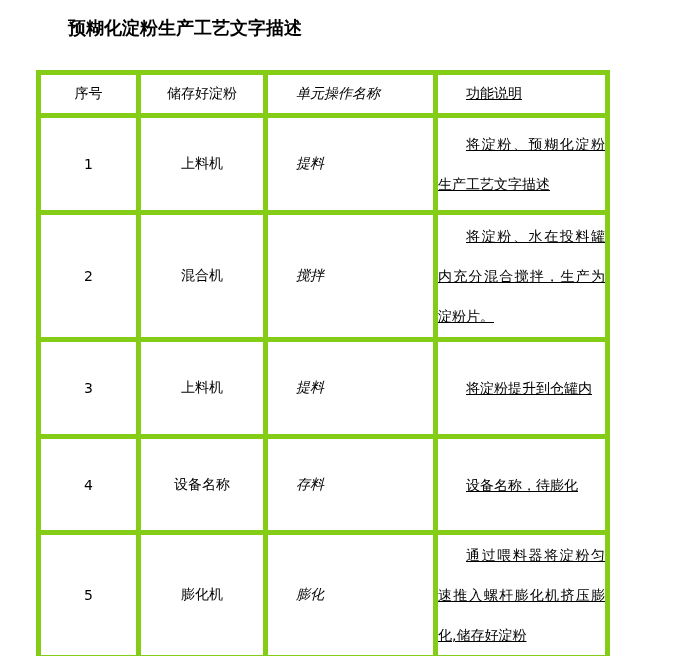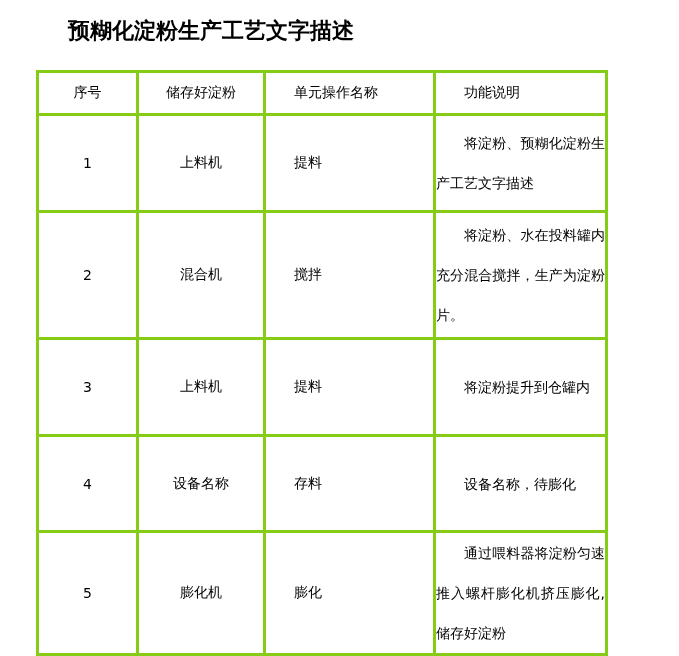--- a/index.html
+++ b/index.html
@@ -12,65 +12,67 @@
     height: 656px;
     position: relative;
     font-family: "DejaVu Sans", "Liberation Sans", sans-serif;
     color: #000000;
   }
   .doc-title {
     position: absolute;
     left: 68px;
     top: 16px;
     font-family: "DejaVu Serif", "Liberation Serif", serif;
-    font-size: 22px;
+    font-size: 18px;
     font-weight: bold;
     color: #000000;
     white-space: nowrap;
     letter-spacing: 0px;
   }
   table.process-table {
     position: absolute;
     left: 36px;
     top: 70px;
     width: 569px;
     border-collapse: collapse;
     table-layout: fixed;
     border: 2px solid #000000;
     font-size: 14px;
     color: #000000;
   }
   .process-table td, .process-table th {
-    border: 3px solid #84cc16;
+    border: 5px solid #84cc16;
     font-weight: normal;
     vertical-align: middle;
     overflow: hidden;
     padding: 0;
   }
   
   tr.row-h   { height: 43px; }
   tr.row-1   { height: 97px; }
   tr.row-2   { height: 127px; }
   tr.row-3   { height: 97px; }
   tr.row-4   { height: 96px; }
   tr.row-5   { height: 120px; }
   
   .c1, .c2 {
     text-align: center;
   }
   .c3 {
     text-align: left;
     padding: 0 6px;
     text-indent: 2em;
+    font-style: italic;
   }
   .c4 {
     text-align: justify;
     padding: 0 7px;
     text-indent: 2em;
     line-height: 40px;
+    text-decoration: underline;
   }
   th.c4, th.c3 {
     line-height: normal;
   }
 </style>
 </head>
 <body>
 
 <div class="doc-title">预糊化淀粉生产工艺文字描述</div>
 

